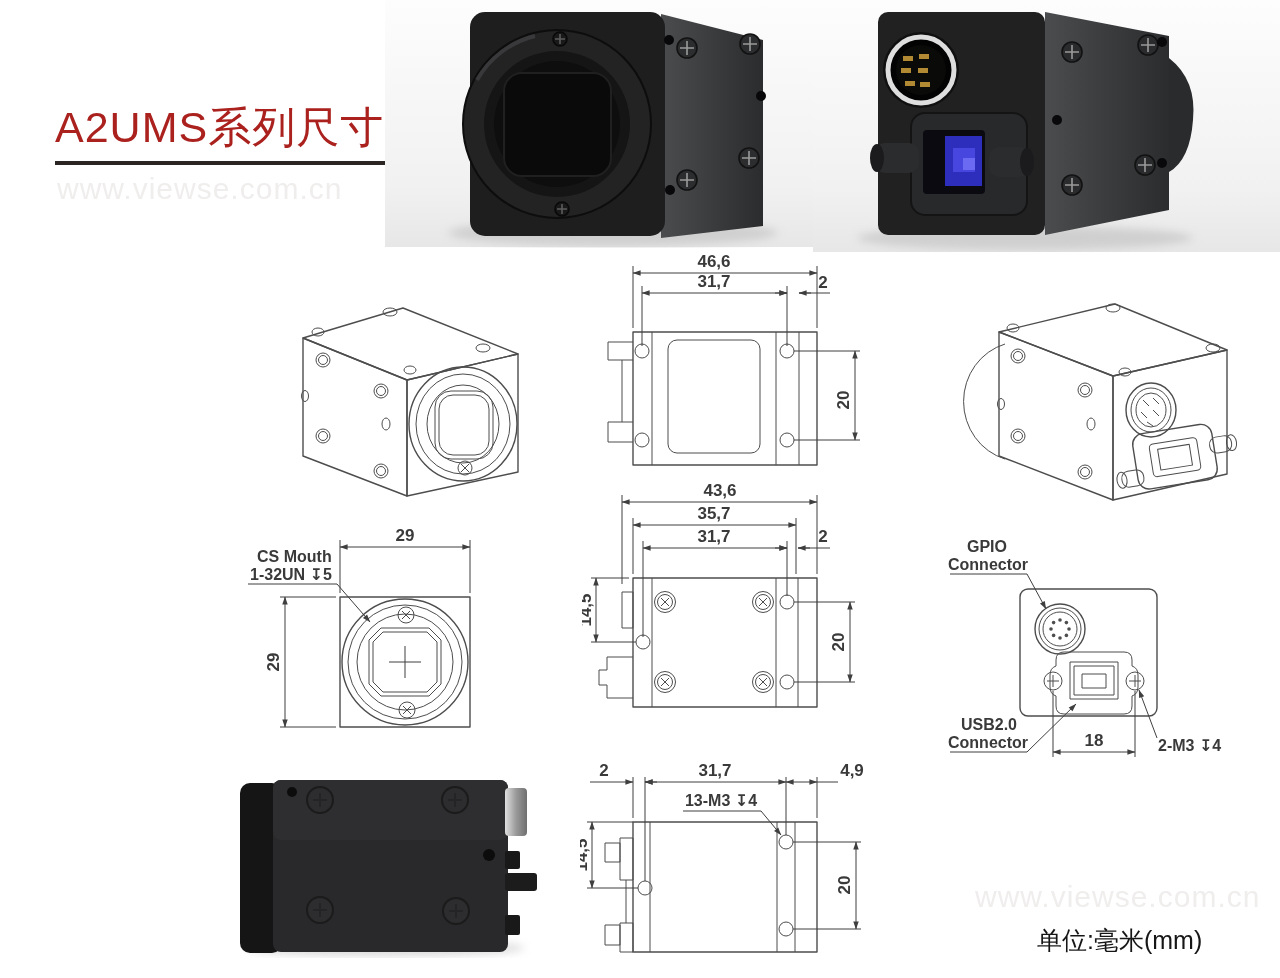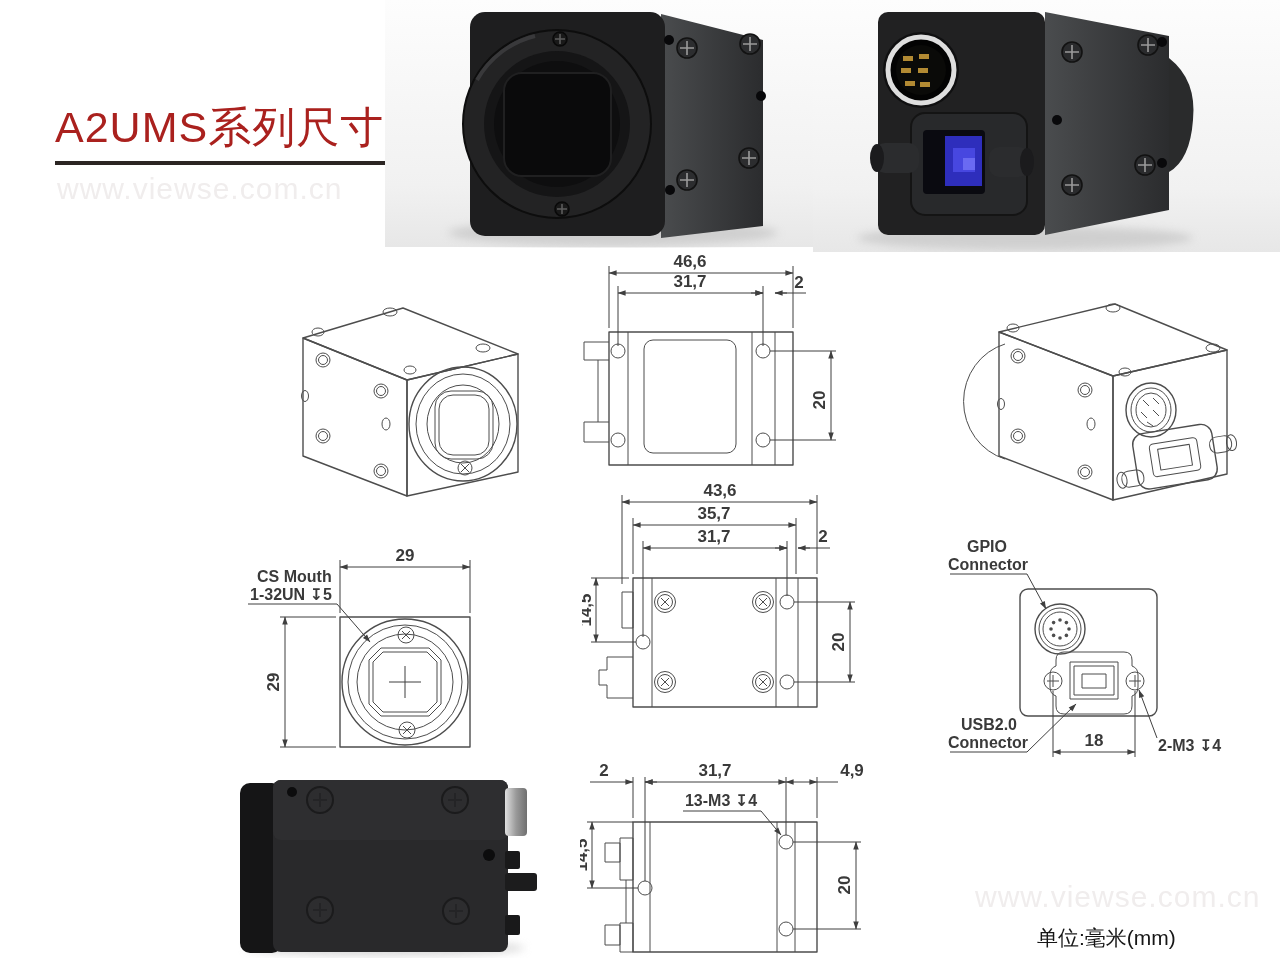--- a/index.html
+++ b/index.html
@@ -4,21 +4,21 @@
 <style>
   html,body{margin:0;padding:0;background:#fff;}
   body{width:1280px;height:978px;position:relative;overflow:hidden;
        font-family:"Liberation Sans","DejaVu Sans",sans-serif;}
   .abs{position:absolute;}
   .title{left:55px;top:99px;font-size:43px;font-weight:500;color:#aa211e;letter-spacing:1px;white-space:nowrap;}
   .title-rule{left:55px;top:161px;width:392px;height:4px;background:#2b2523;}
   .wm{color:#f0eded;font-size:30px;letter-spacing:1px;white-space:nowrap;user-select:none;}
   .wm-top{left:57px;top:172px;}
   .wm-bottom{left:975px;top:880px;}
-  .unit{left:1037px;top:924px;font-size:21px;font-weight:500;color:#161616;white-space:nowrap;}
+  .unit{left:1037px;top:924px;font-size:25px;font-weight:500;color:#161616;white-space:nowrap;}
   svg{display:block;}
   svg text{font-family:"Liberation Sans","DejaVu Sans",sans-serif;font-weight:bold;font-size:17px;fill:#3a3a3a;}
   .cal{font-size:16px;}
   .ln{stroke:#4d4d4d;stroke-width:1.4;fill:none;stroke-linejoin:round;}
   .ln2{stroke:#4d4d4d;stroke-width:1;fill:none;stroke-linejoin:round;}
   .dim{stroke:#3f3f3f;stroke-width:1;fill:none;}
 </style>
 </head>
 <body>
 
@@ -166,21 +166,21 @@
       <ellipse class="ln2" cx="200" cy="52" rx="7" ry="4"></ellipse>
       <ellipse class="ln2" cx="35" cy="36" rx="6" ry="4"></ellipse>
       <ellipse class="ln2" cx="127" cy="74" rx="6" ry="4"></ellipse>
       <ellipse class="ln2" cx="22" cy="100" rx="3.5" ry="5.5"></ellipse>
       <ellipse class="ln2" cx="103" cy="128" rx="4" ry="6"></ellipse>
     </g>
   </g>
 </svg>
 </div>
 
-<div class="abs" style="left:566px;top:250px">
+<div class="abs" style="left:590px;top:250px">
 <svg width="300" height="230" viewBox="0 0 300 230">
   <g>
     <rect class="ln" x="43" y="82" width="184" height="133" fill="#fff"></rect>
     <line class="ln2" x1="62" y1="82" x2="62" y2="215"></line>
     <line class="ln2" x1="186" y1="82" x2="186" y2="215"></line>
     <line class="ln2" x1="209" y1="82" x2="209" y2="215"></line>
     <rect class="ln2" x="78" y="90" width="92" height="113" rx="9"></rect>
     <circle class="ln2" cx="52" cy="101" r="7"></circle>
         <circle class="ln2" cx="52" cy="190" r="7"></circle>
     <circle class="ln2" cx="197" cy="101" r="7"></circle>
@@ -243,21 +243,21 @@
       <ellipse class="ln2" cx="250" cy="54" rx="7" ry="4"></ellipse>
       <ellipse class="ln2" cx="50" cy="34" rx="6" ry="4"></ellipse>
       <ellipse class="ln2" cx="162" cy="78" rx="6" ry="4"></ellipse>
       <ellipse class="ln2" cx="38" cy="110" rx="3.5" ry="5.5"></ellipse>
       <ellipse class="ln2" cx="128" cy="130" rx="4" ry="6"></ellipse>
     </g>
   </g>
 </svg>
 </div>
 
-<div class="abs" style="left:240px;top:540px">
+<div class="abs" style="left:240px;top:520px">
 <svg width="320" height="240" viewBox="0 0 320 240">
   <g>
     <rect class="ln" x="100" y="77" width="130" height="130" fill="#fff"></rect>
     <circle class="ln" cx="165" cy="142" r="63"></circle>
     <circle class="ln2" cx="165" cy="142" r="57"></circle>
     <circle class="ln2" cx="165" cy="142" r="48"></circle>
     <path class="ln2" d="M141,108 h48 l12,12 v44 l-12,12 h-48 l-12,-12 v-44 z"></path>
     <path class="ln2" d="M143,112 h44 l10,10 v40 l-10,10 h-44 l-10,-10 v-40 z"></path>
     <path class="dim" d="M149,142 h32 M165,126 v32"></path>
     <circle class="ln2" cx="166" cy="95" r="8"></circle>

